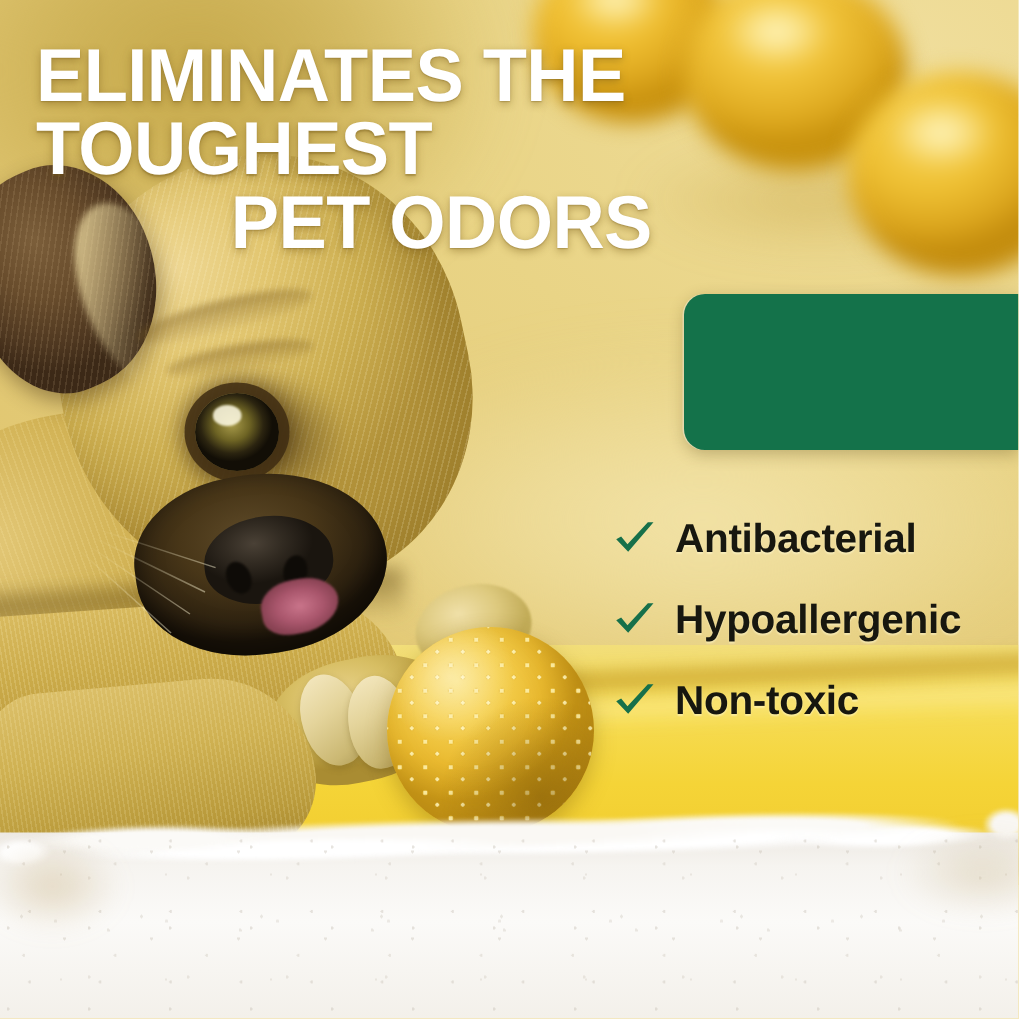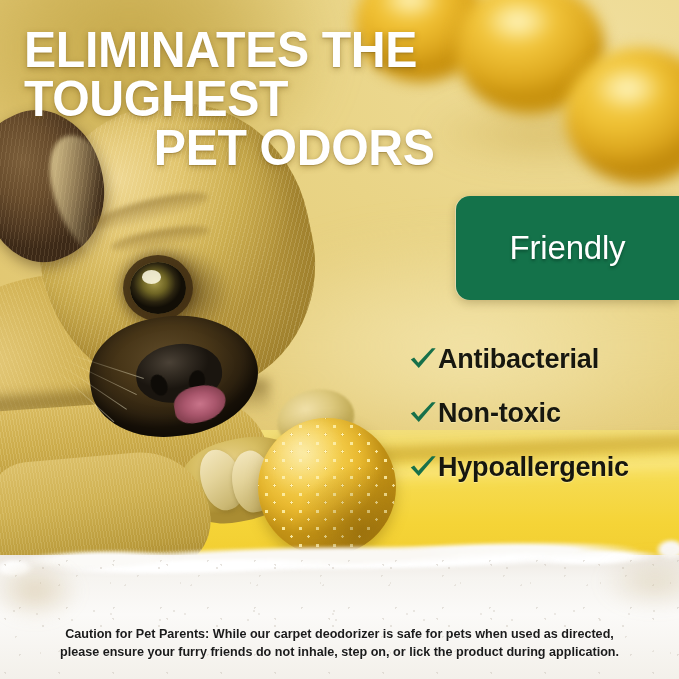--- a/index.html
+++ b/index.html
@@ -340,21 +340,21 @@
     padding:0 8px;
   }
   .badge-text span{display:block;}
   .badge-text .b2{letter-spacing:-.2px;}
 
   
   .features{
     position:absolute;left:408px;top:336px;width:268px;
   }
   .feature{
-    display:flex;align-items:center;height:46px;
+    display:flex;align-items:center;gap:12px;height:46px;
     margin-bottom:8px;
   }
   .check{flex:0 0 auto;width:30px;height:30px;display:block;}
   .feature-label{
     color:#17170F;
     font-size:27px;
     font-weight:bold;
     letter-spacing:-.2px;
     white-space:nowrap;
     text-shadow:0 1px 1px rgba(255,250,210,.5);
@@ -461,47 +461,42 @@
     <div class="carpet-stain2"></div>
   </div>
 
   <div class="headline">
     <span class="l1">ELIMINATES THE TOUGHEST</span>
     <span class="l2">PET ODORS</span>
   </div>
 
   <div class="badge">
     <div class="badge-text">
-      <span class="b2">Friendly</span>
     </div>
   </div>
 
   <div class="features">
 
     <div class="feature">
       <svg class="check" viewBox="0 0 32 32">
         <path d="M3 16.5 L11.5 25.5 L29.5 4.5 L25.5 4.5 L11 20 L6.5 14.5 Z" fill="#17704A"></path>
       </svg>
       <div class="feature-label">Antibacterial</div>
     </div>
 
     <div class="feature">
       <svg class="check" viewBox="0 0 32 32">
         <path d="M3 16.5 L11.5 25.5 L29.5 4.5 L25.5 4.5 L11 20 L6.5 14.5 Z" fill="#17704A"></path>
       </svg>
-      <div class="feature-label">Non-toxic</div>
+      <div class="feature-label">Hypoallergenic</div>
     </div>
 
     <div class="feature">
       <svg class="check" viewBox="0 0 32 32">
         <path d="M3 16.5 L11.5 25.5 L29.5 4.5 L25.5 4.5 L11 20 L6.5 14.5 Z" fill="#17704A"></path>
       </svg>
-      <div class="feature-label">Hypoallergenic</div>
-    </div>
-
-  </div>
-
-  <div class="caution">
-    <span>Caution for Pet Parents: While our carpet deodorizer is safe for pets when used as directed,</span>
-    <span>please ensure your furry friends do not inhale, step on, or lick the product during application.</span>
-  </div>
+      <div class="feature-label">Non-toxic</div>
+    </div>
+
+  </div>
+
 
 </div>
 
 </body></html>

